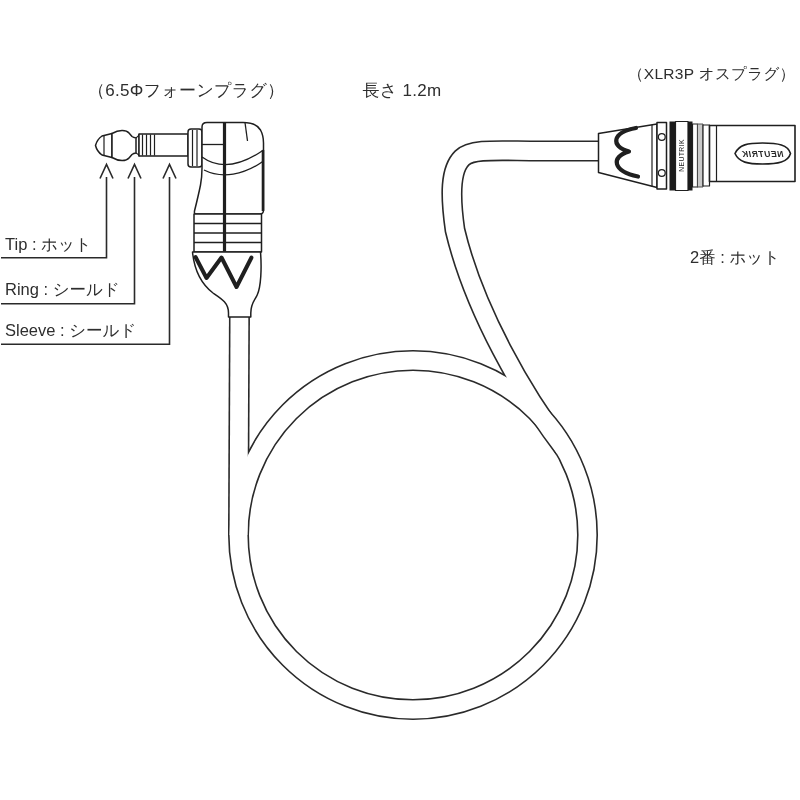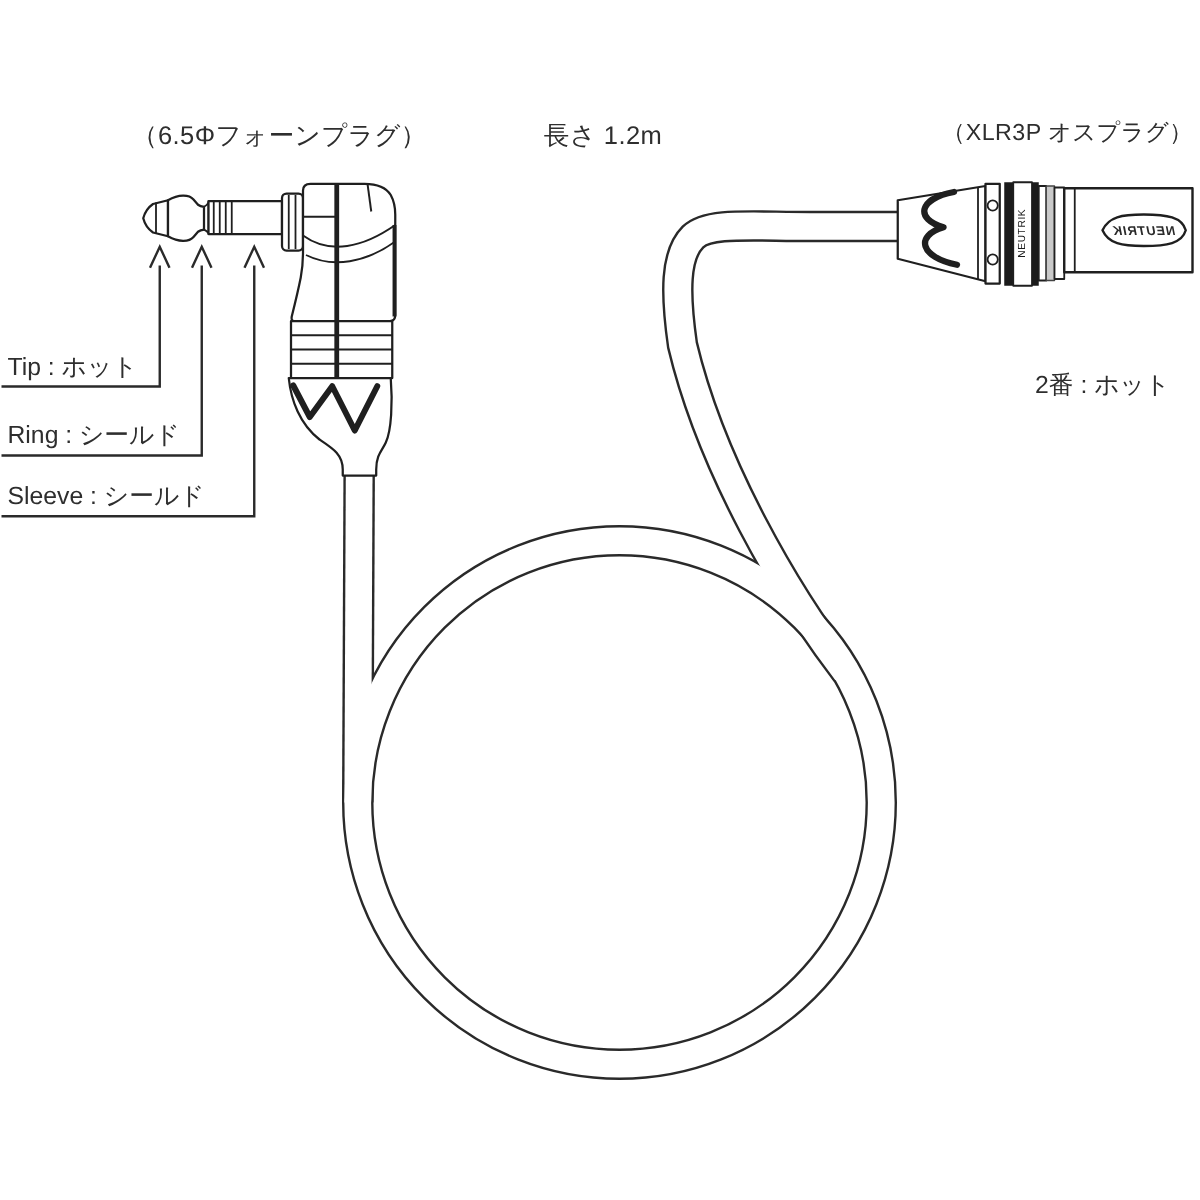--- a/index.html
+++ b/index.html
@@ -110,21 +110,21 @@
       <polyline points="128,178.5 134.5,164.5 141,178.5"></polyline>
       <path d="M1,344.2 L169.5,344.2 L169.5,177"></path>
       <polyline points="163,178.5 169.5,164.5 176,178.5"></polyline>
     </g>
   </svg>
 
   <div class="lbl hdr" style="left:88px;top:79px;width:184px;">（6.5Φフォーンプラグ）</div>
 
   <div class="lbl hdr" style="left:352px;top:79px;width:100px;">長さ 1.2m</div>
 
-  <div class="lbl hdr hdr-right" style="left:628px;top:78px;width:156px;">（XLR3P オスプラグ）</div>
+  <div class="lbl hdr hdr-right" style="left:628px;top:64px;width:156px;">（XLR3P オスプラグ）</div>
 
   <div class="lbl pin-left" style="top:234px;">Tip : ホット</div>
   <div class="lbl pin-left" style="top:279px;">Ring : シールド</div>
   <div class="lbl pin-left" style="top:320px;">Sleeve : シールド</div>
 
   <div class="xlr-pins">
     <div class="pin-right">2番 : ホット</div>
   </div>
 
 </div>

